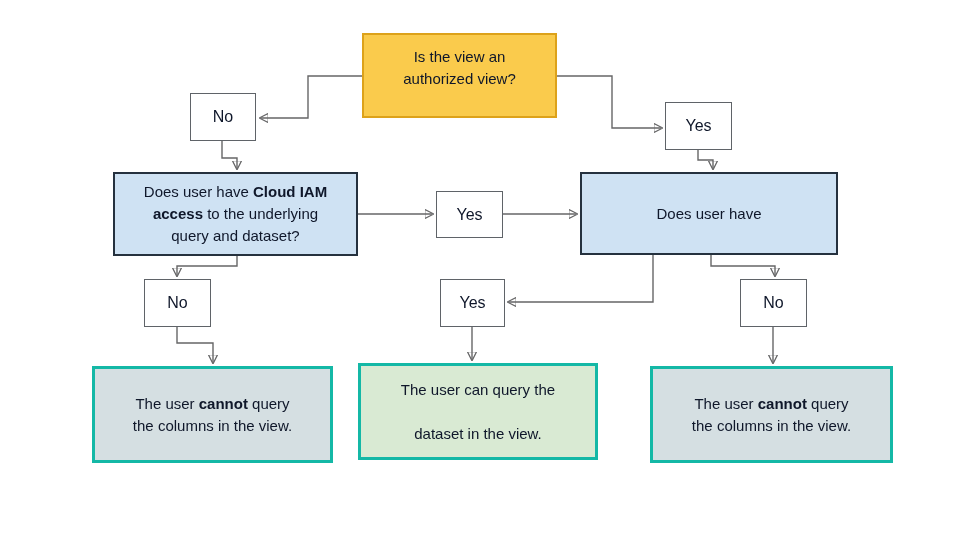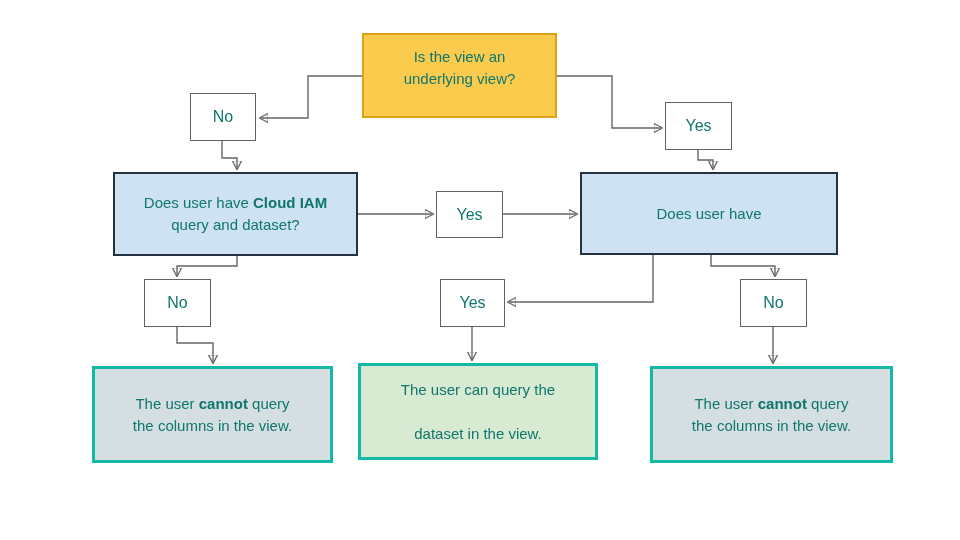--- a/index.html
+++ b/index.html
@@ -18,21 +18,21 @@
   .node {
     position: absolute;
     box-sizing: border-box;
     display: flex;
     flex-direction: column;
     justify-content: center;
     align-items: center;
     text-align: center;
     font-size: 15px;
     line-height: 22px;
-    color: #0f766e;
+    color: #0f172a;
   }
   .start {
     background: #FACB4C;
     border: 2px solid #DDA21A;
     justify-content: flex-start;
     padding-top: 11px;
   }
   .question {
     background: #CFE2F3;
     border: 2px solid #25313E;
@@ -61,32 +61,33 @@
     stroke-width: 1.4;
   }
 </style>
 </head>
 <body>
 
 <div class="canvas">
 
   <div class="node start" style="left:362px; top:33px; width:195px; height:85px;">
     <div class="line"><span>Is the view an</span></div>
-    <div class="line"><span>underlying view?</span></div>
+    <div class="line"><span>authorized view?</span></div>
   </div>
 
   <div class="node label-box" style="left:190px; top:93px; width:66px; height:48px;">
     <span>No</span>
   </div>
   <div class="node label-box" style="left:665px; top:102px; width:67px; height:48px;">
     <span>Yes</span>
   </div>
 
   <div class="node question" style="left:113px; top:172px; width:245px; height:84px;">
     <div class="line"><span>Does user have </span><b>Cloud IAM</b></div>
+    <div class="line"><b>access</b><span> to the underlying</span></div>
     <div class="line"><span>query and dataset?</span></div>
   </div>
 
   <div class="node label-box" style="left:436px; top:191px; width:67px; height:47px;">
     <span>Yes</span>
   </div>
 
   <div class="node question" style="left:580px; top:172px; width:258px; height:83px;">
     <div class="line"><span>Does user have</span></div>
   </div>

